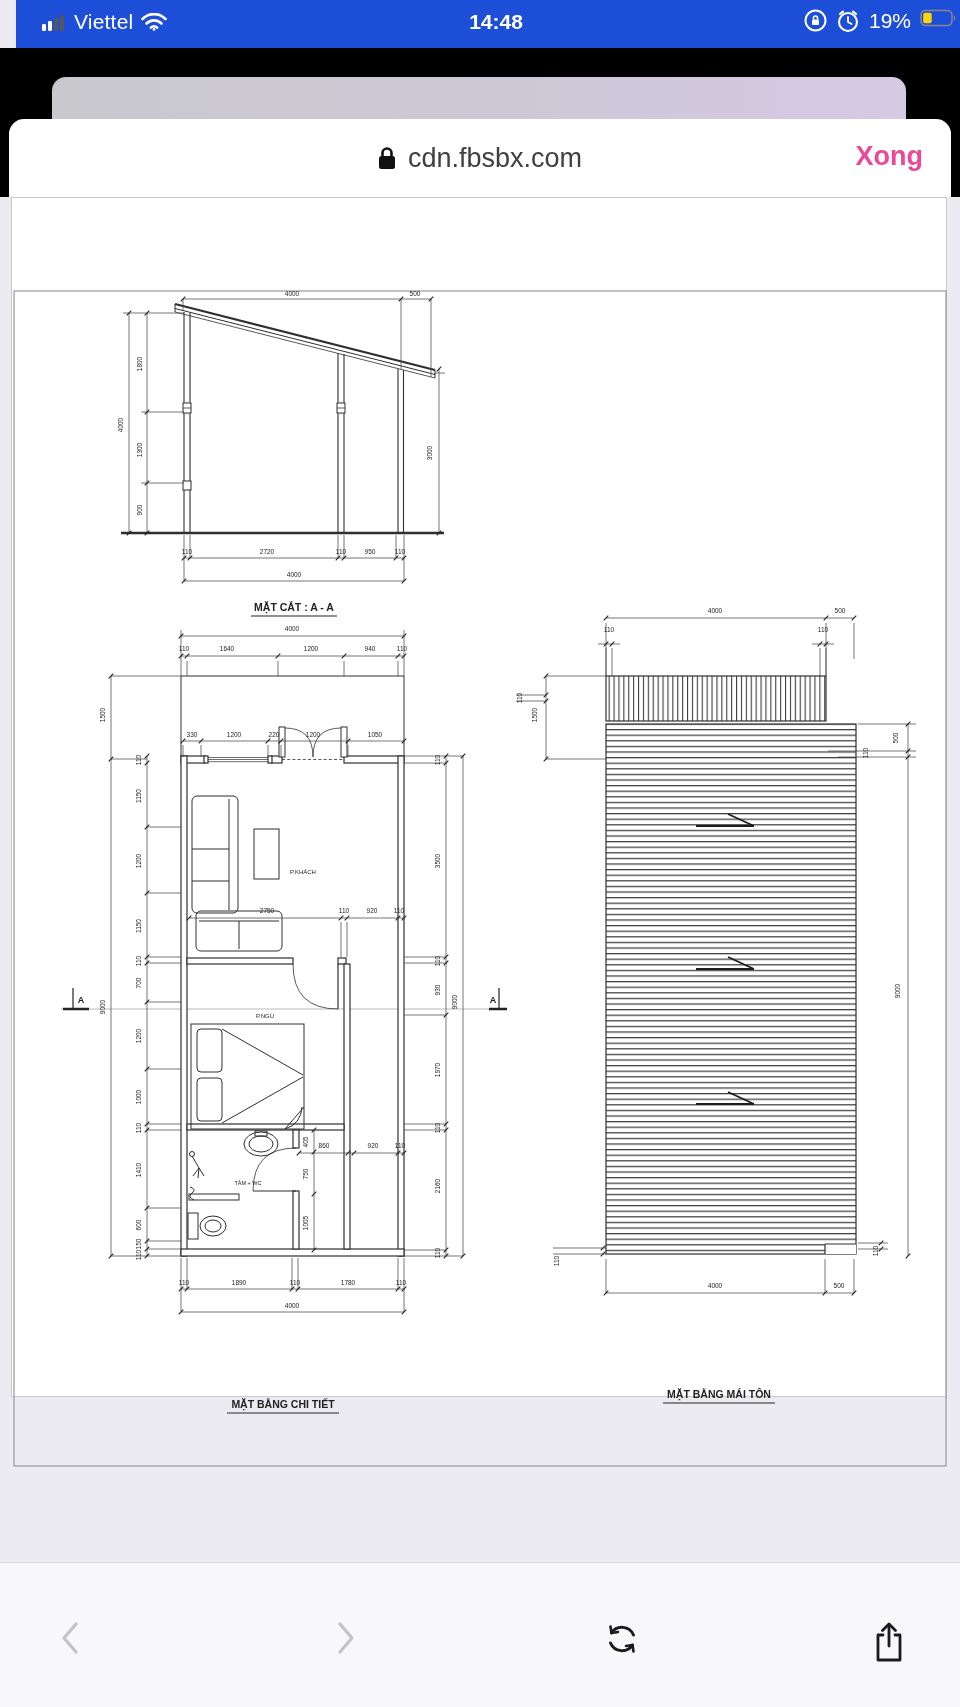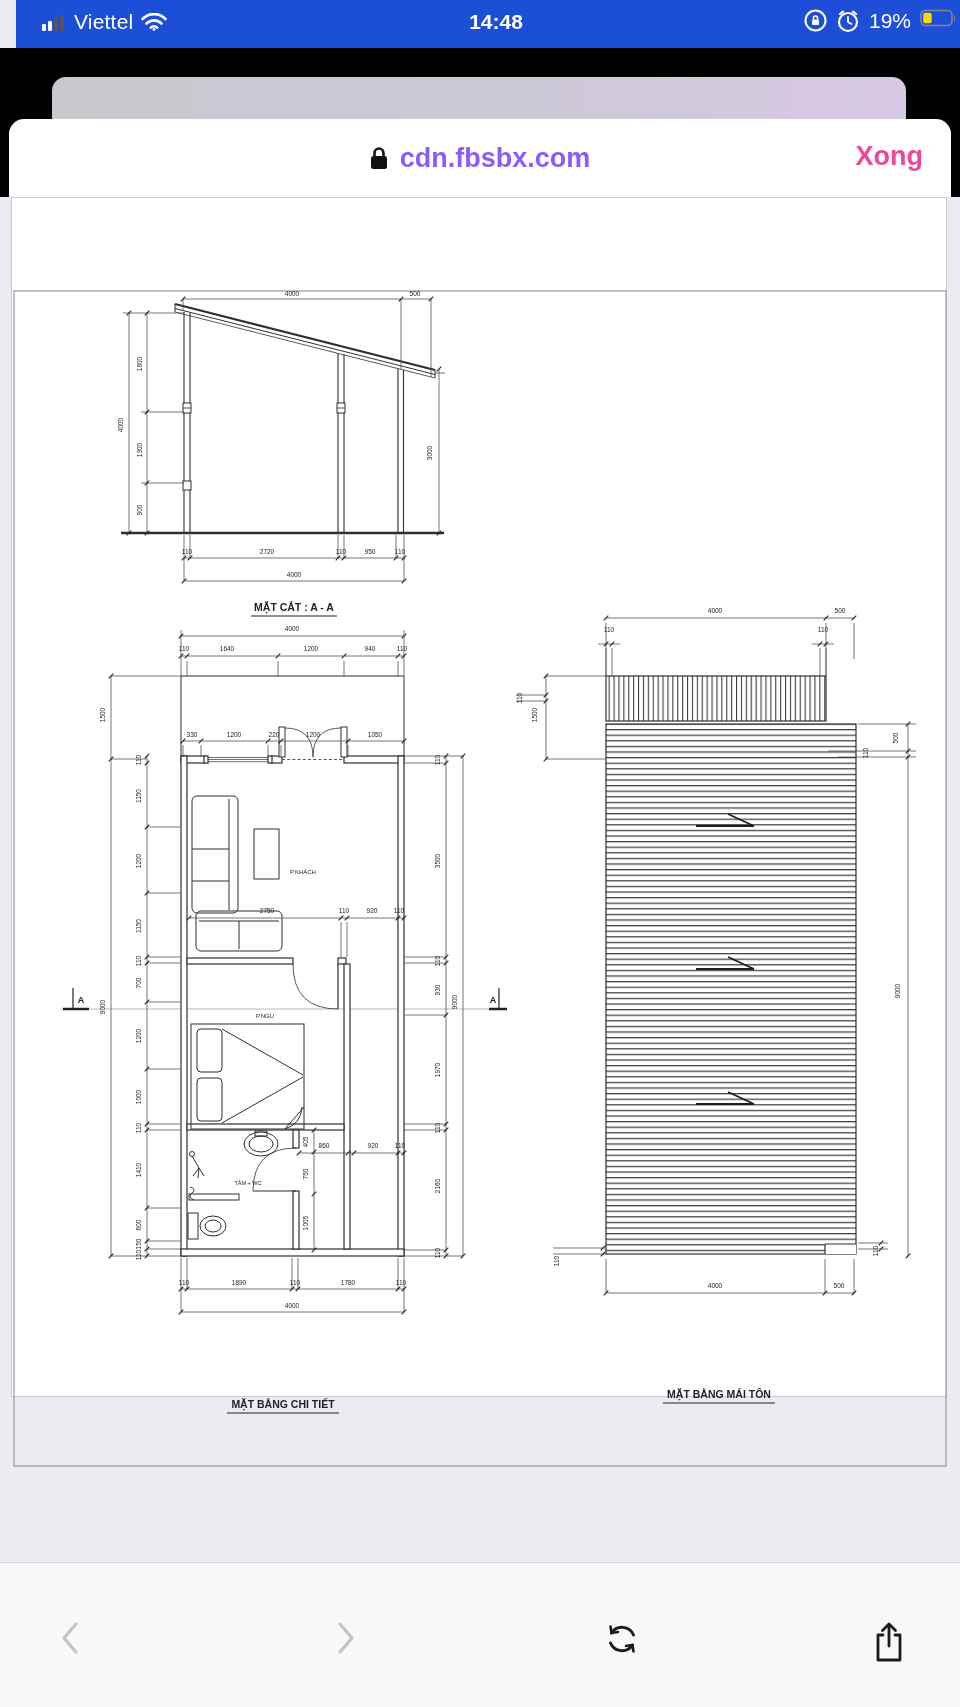--- a/index.html
+++ b/index.html
@@ -9,21 +9,21 @@
   .sb-left{position:absolute;left:26px;top:10px;display:flex;align-items:center;gap:8px;}
   .carrier{font-size:21px;font-weight:400;letter-spacing:.2px;}
   .sb-time{position:absolute;left:0;right:0;top:10px;text-align:center;font-size:21px;font-weight:700;}
   .sb-right{position:absolute;right:18px;top:9px;display:flex;gap:9px;}
   .battpct{font-size:21px;font-weight:400;}
   
   .blackband{position:absolute;left:0;top:48px;width:960px;height:150px;background:#000;}
   .graycard{position:absolute;left:52px;top:77px;width:854px;height:60px;border-radius:14px 14px 0 0;background:linear-gradient(90deg,#c9c8cd 0%,#cdc8d6 55%,#d6c9e4 100%);}
   .sheethead{position:absolute;left:9px;top:119px;width:942px;height:78px;background:#fff;border-radius:15px 15px 0 0;box-shadow:0 1px 0 #e3e3e6;}
   .headrow{position:absolute;left:0;top:0;width:100%;height:100%;display:flex;align-items:center;justify-content:center;gap:12px;}
-  .domain{font-size:27px;font-weight:700;color:#8b5cf6;}
+  .domain{font-size:27px;font-weight:400;color:#404040;}
   .done{position:absolute;right:28px;top:22px;font-size:27px;font-weight:600;color:#ec4899;background:none;border:none;padding:0;cursor:pointer;font-family:"Liberation Sans",sans-serif;}
   
   .content{position:absolute;left:0;top:197px;width:960px;height:1365px;background:#ecebf1;}
   .page{position:absolute;left:11px;top:0px;width:936px;height:1200px;background:#fff;border:1px solid #c9c9cf;box-sizing:border-box;}
   .page svg{position:absolute;left:0;top:0;}
   svg text{fill:#222;font-family:"Liberation Sans",sans-serif;}
   
   .toolbar{position:absolute;left:0;top:1562px;width:960px;height:145px;background:#f8f8fa;border-top:1px solid #d7d7db;}
   .tbtn{position:absolute;top:52px;background:none;border:none;padding:6px;cursor:pointer;}
 </style>

